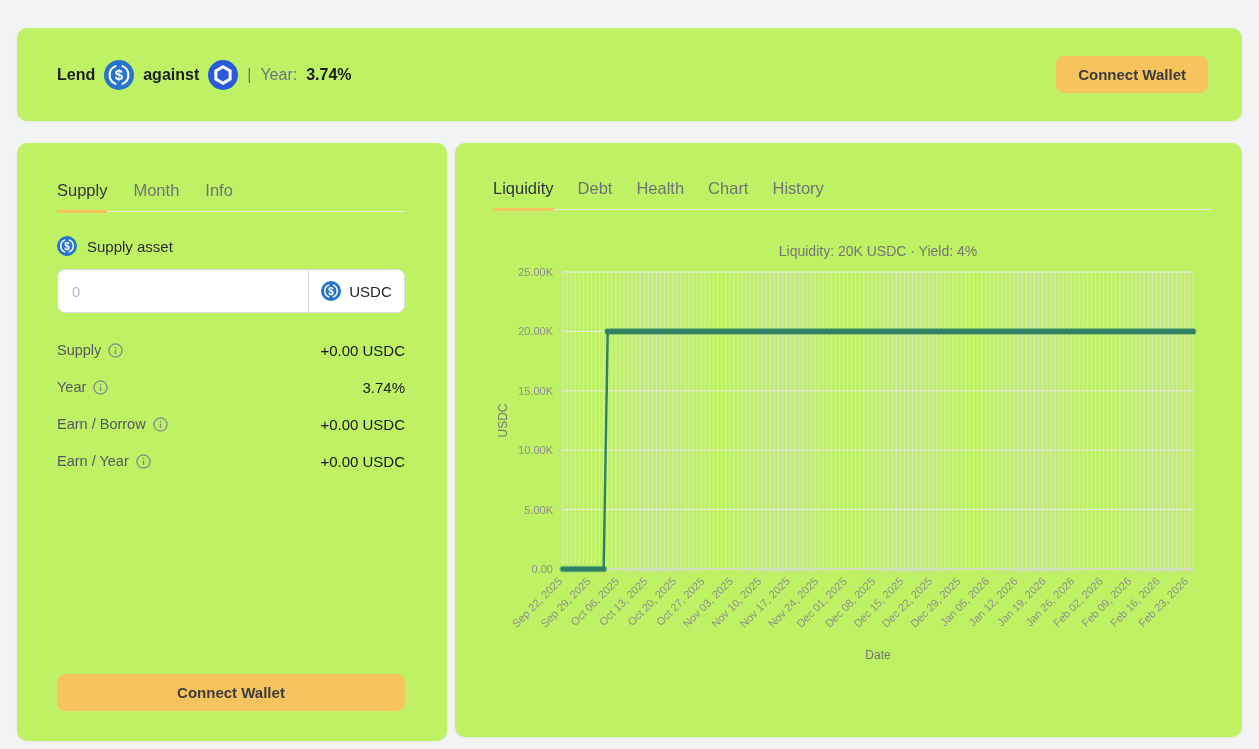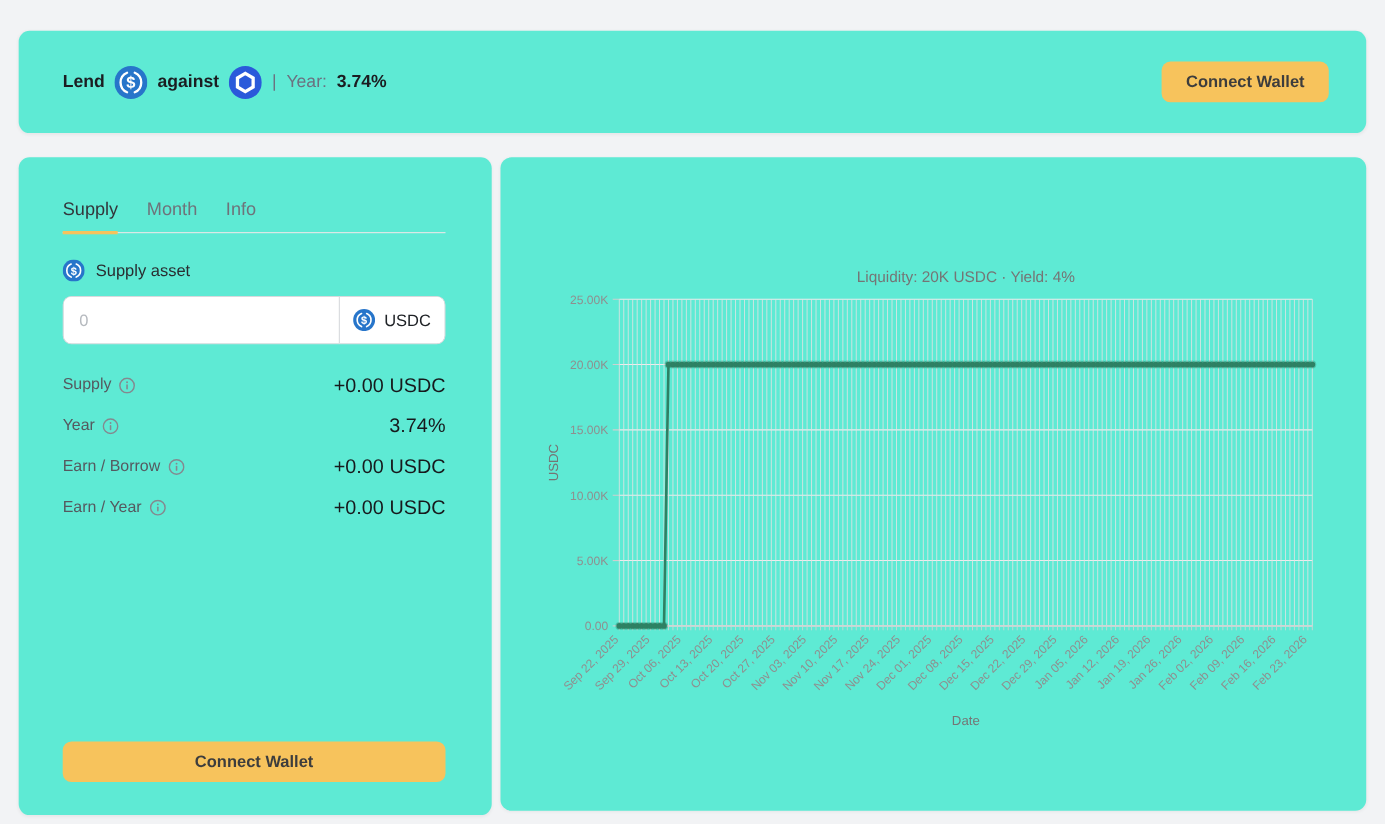--- a/index.html
+++ b/index.html
@@ -6,21 +6,21 @@
   html,body { width:1259px; height:749px; }
   body {
     background:#f2f3f5;
     font-family:"Liberation Sans", sans-serif;
     color:#1f2328;
     position:relative;
     overflow:hidden;
   }
   .card {
     position:absolute;
-    background:#5eead4;
+    background:#bef264;
     border-radius:10px;
     box-shadow:0 1px 3px rgba(0,0,0,0.05);
     justify-content:center;
   }
   
   .header-card { left:17px; top:28px; width:1225px; height:93px; display:flex; align-items:center; padding:0 34px 0 40px; }
   .header-left { display:flex; align-items:center; gap:9px; font-size:16px; }
   .hdr-bold { font-weight:bold; color:#1b1d21; }
   .hdr-muted { color:#6b7280; }
   .hdr-yield { font-weight:bold; color:#1b1d21; }
@@ -76,21 +76,21 @@
   .asset-select {
     display:flex; align-items:center; justify-content:center; gap:8px;
     width:96px;
     border-left:1px solid #d8dadd;
     font-size:15px; font-weight:500; color:#202327;
     cursor:pointer; background:#fff;
   }
   .stat-rows { margin-top:26px; display:flex; flex-direction:column; gap:15px; }
   .stat-row { display:flex; align-items:center; height:22px; }
   .stat-label { display:flex; align-items:center; gap:7px; font-size:14.5px; color:#55595f; }
-  .stat-value { margin-left:auto; font-size:18px; color:#17191c; }
+  .stat-value { margin-left:auto; font-size:15px; color:#17191c; }
   .info-icon { width:15px; height:15px; color:#84898f; cursor:pointer; }
   .left-connect { position:absolute; left:40px; right:42px; bottom:30px; height:37px; padding:0; font-size:15px; }
   
   .right-card { left:455px; top:143px; width:787px; height:594px; padding:36px 31px 0 38px; }
   .chart-wrap { position:absolute; left:15px; top:92px; }
   svg text { font-family:"Liberation Sans", sans-serif; }
 </style>
 </head>
 <body>
 
@@ -198,20 +198,27 @@
         </svg>
       </span>
       <span class="stat-value">+0.00 USDC</span>
     </div>
   </div>
 
   <button class="btn-amber left-connect">Connect Wallet</button>
 </div>
 
 <div class="card right-card">
+  <div class="tabs" style="gap:24px;">
+    <div class="tab active">Liquidity</div>
+    <div class="tab">Debt</div>
+    <div class="tab">Health</div>
+    <div class="tab">Chart</div>
+    <div class="tab">History</div>
+  </div>
 
   <div class="chart-wrap">
     <svg id="chart-svg" width="772" height="462" viewBox="0 0 772 462">
         <text x="408" y="21" text-anchor="middle" fill="#757575" font-size="14">Liquidity: 20K USDC · Yield: 4%</text>
         <line x1="93" x2="723" y1="334" y2="334" stroke="#ededed" stroke-width="1"></line>
         <line x1="87" x2="93" y1="334" y2="334" stroke="#cfcfcf" stroke-width="1"></line>
         <text x="83" y="338" text-anchor="end" fill="#8f8f8f" font-size="11">0.00</text>
         <line x1="93" x2="723" y1="274.6" y2="274.6" stroke="#ededed" stroke-width="1"></line>
         <line x1="87" x2="93" y1="274.6" y2="274.6" stroke="#cfcfcf" stroke-width="1"></line>
         <text x="83" y="278.6" text-anchor="end" fill="#8f8f8f" font-size="11">5.00K</text>

